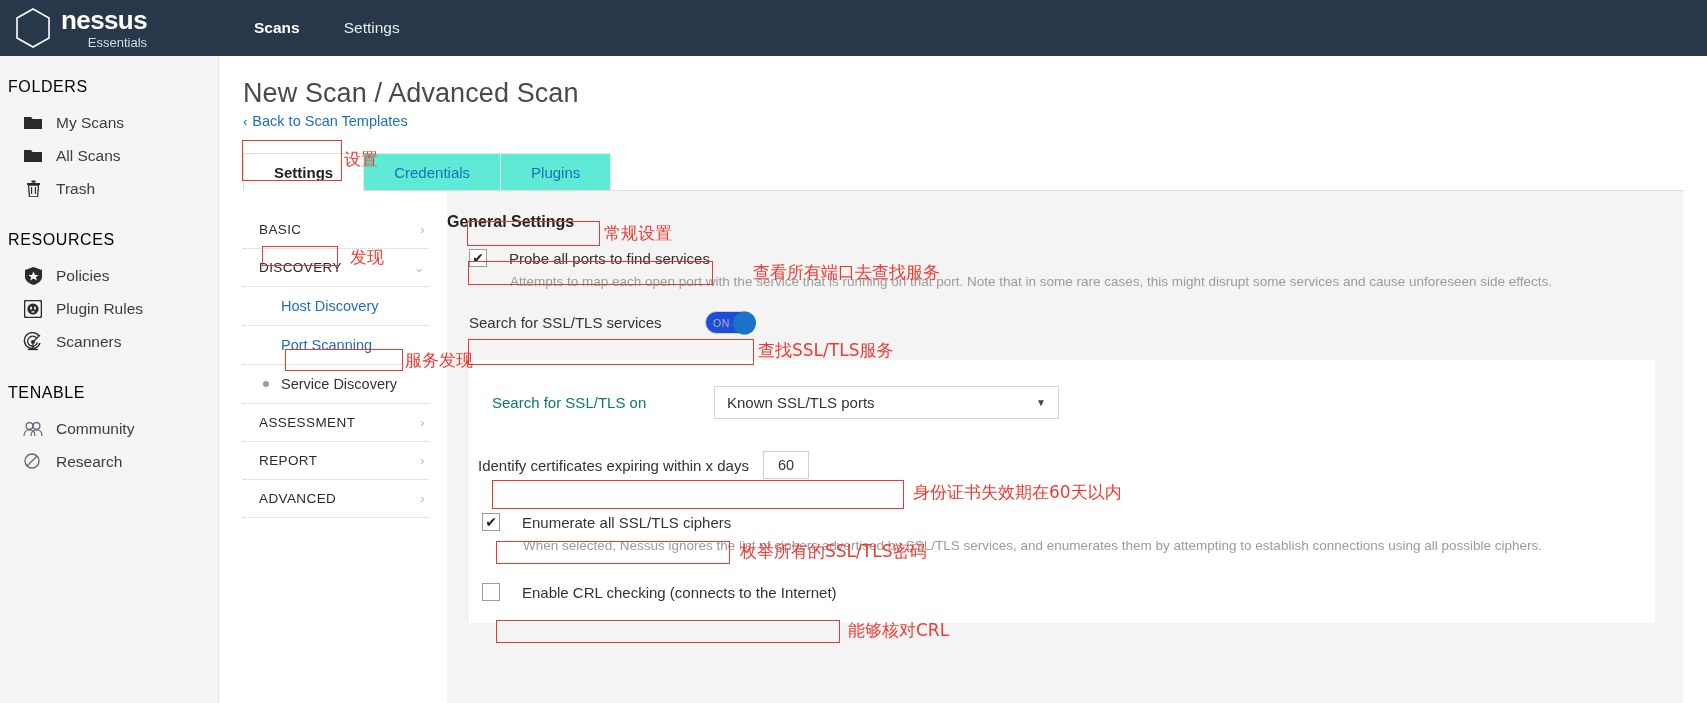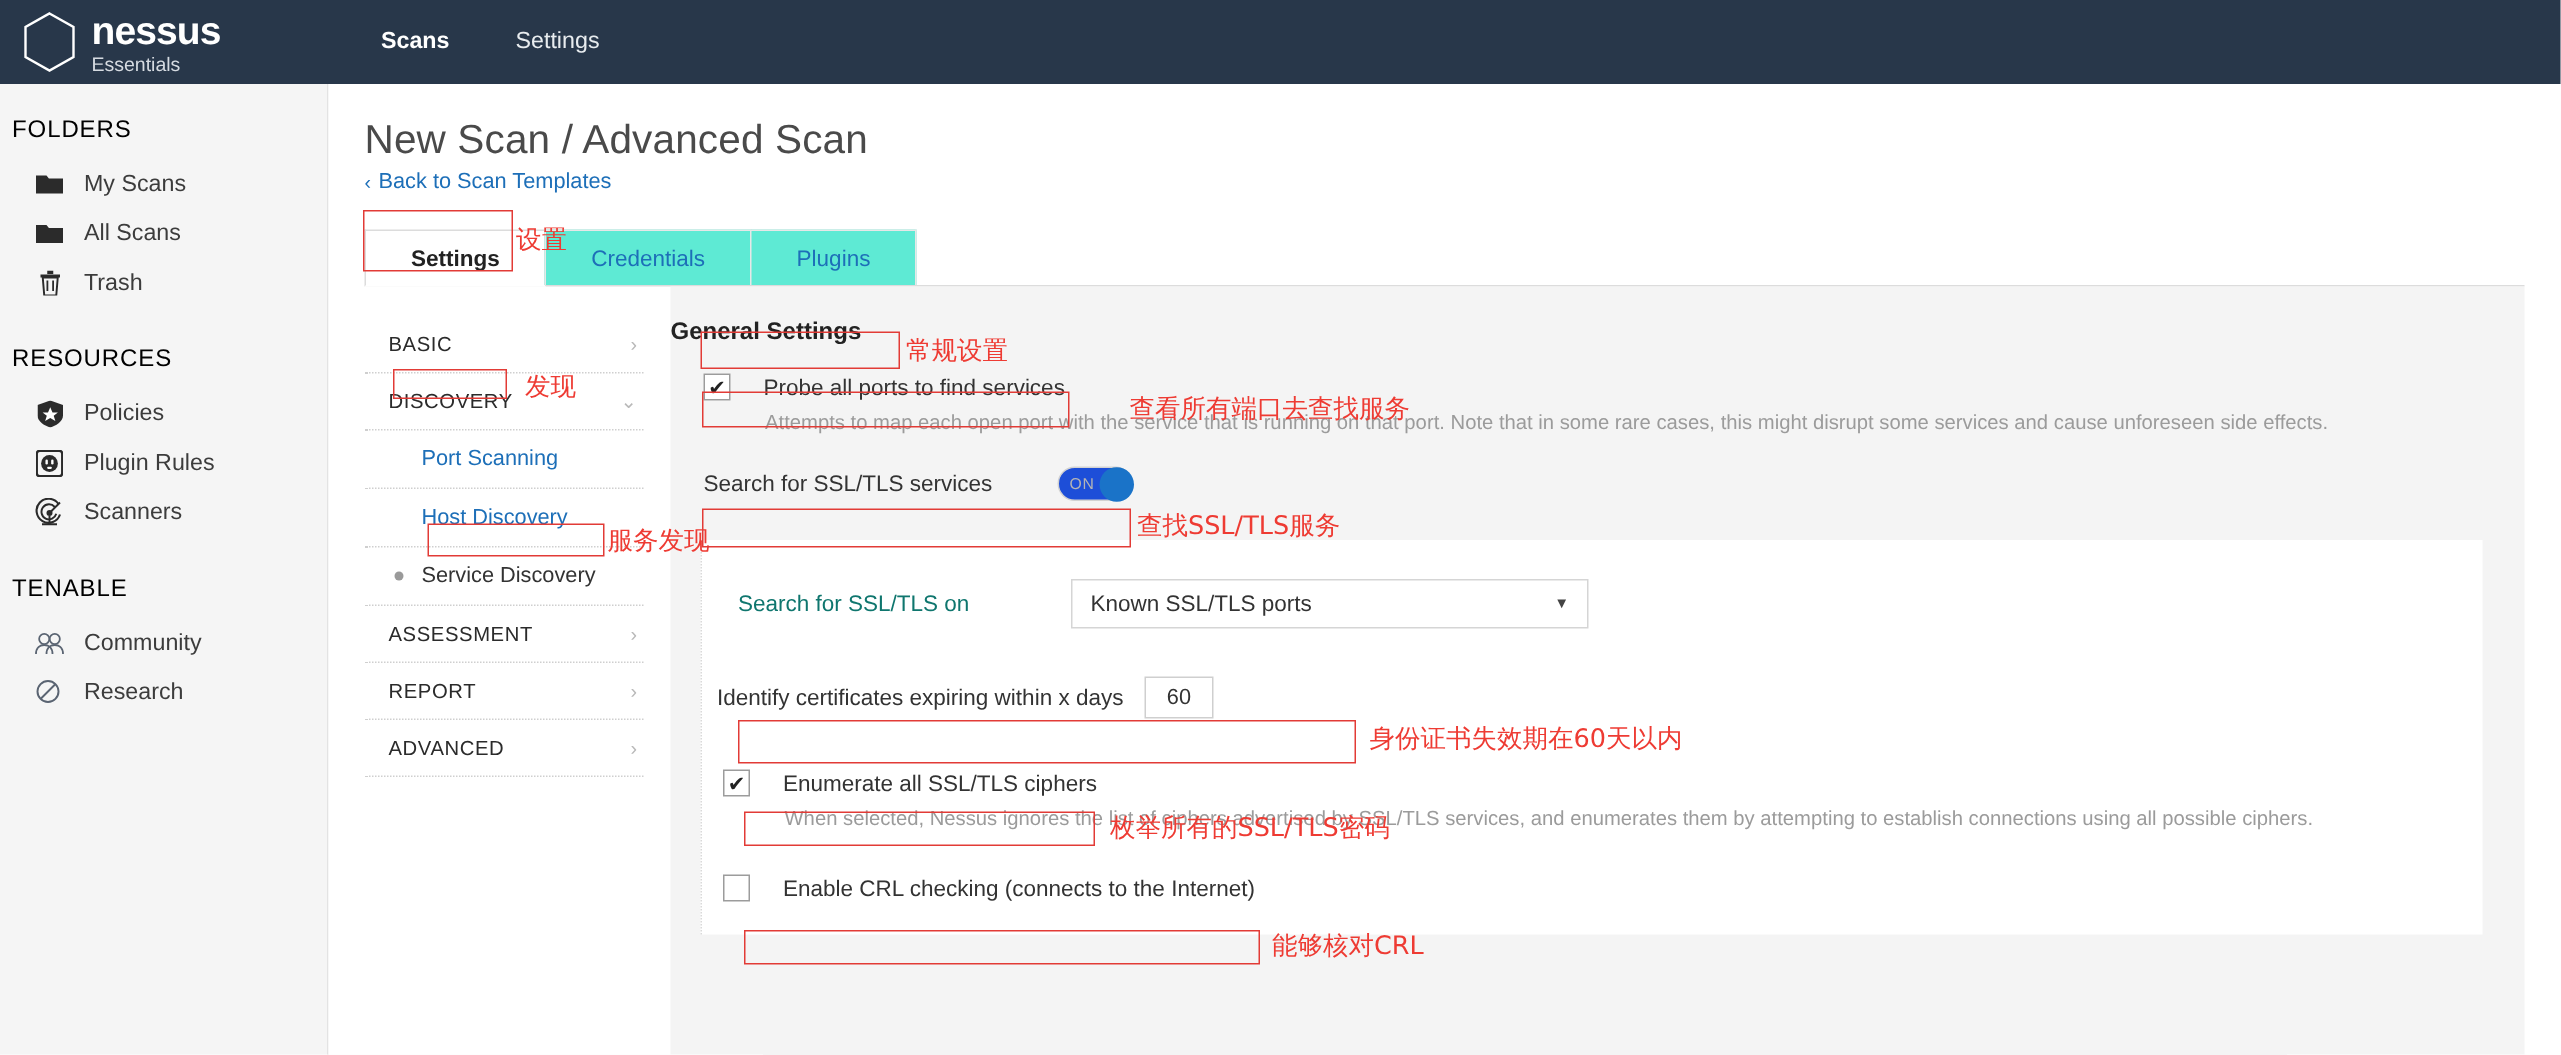--- a/index.html
+++ b/index.html
@@ -9,21 +9,21 @@
     background: #ffffff;
     overflow: hidden;
   }
 
   
   .topbar {
     position: absolute; left: 0; top: 0; width: 1707px; height: 56px;
     background: #28374a;
     display: flex; align-items: center;
   }
-  .logo-wrap { display: flex; align-items: center; margin-left: 14px; width: 200px; }
+  .logo-wrap { display: flex; align-items: center; margin-left: 14px; width: 200px; text-align: right; }
   .hex-logo { width: 38px; height: 42px; margin-right: 9px; }
   .logo-text { display: flex; flex-direction: column; justify-content: center; line-height: 1; }
   .logo-name {
     color: #ffffff; font-size: 26px; font-weight: bold; letter-spacing: -0.6px;
   }
   .logo-sub { color: #d6dbe1; font-size: 13px; margin-top: 3px; }
   .nav-links { display: flex; align-items: flex-start; margin-left: 18px; }
   .nav-link {
     color: #e8ecef; font-size: 15.5px; padding: 0 22px; cursor: pointer;
     text-decoration: none;
@@ -321,22 +321,22 @@
 
     <div class="nav-col">
       <div class="nav-group">
         <span>BASIC</span>
         <span class="arrow">›</span>
       </div>
       <div class="nav-group">
         <span>DISCOVERY</span>
         <span class="arrow">⌄</span>
       </div>
+      <div class="nav-sub">Host Discovery</div>
       <div class="nav-sub">Port Scanning</div>
-      <div class="nav-sub">Host Discovery</div>
       <div class="nav-sub selected">Service Discovery</div>
       <div class="nav-group">
         <span>ASSESSMENT</span>
         <span class="arrow">›</span>
       </div>
       <div class="nav-group">
         <span>REPORT</span>
         <span class="arrow">›</span>
       </div>
       <div class="nav-group">

